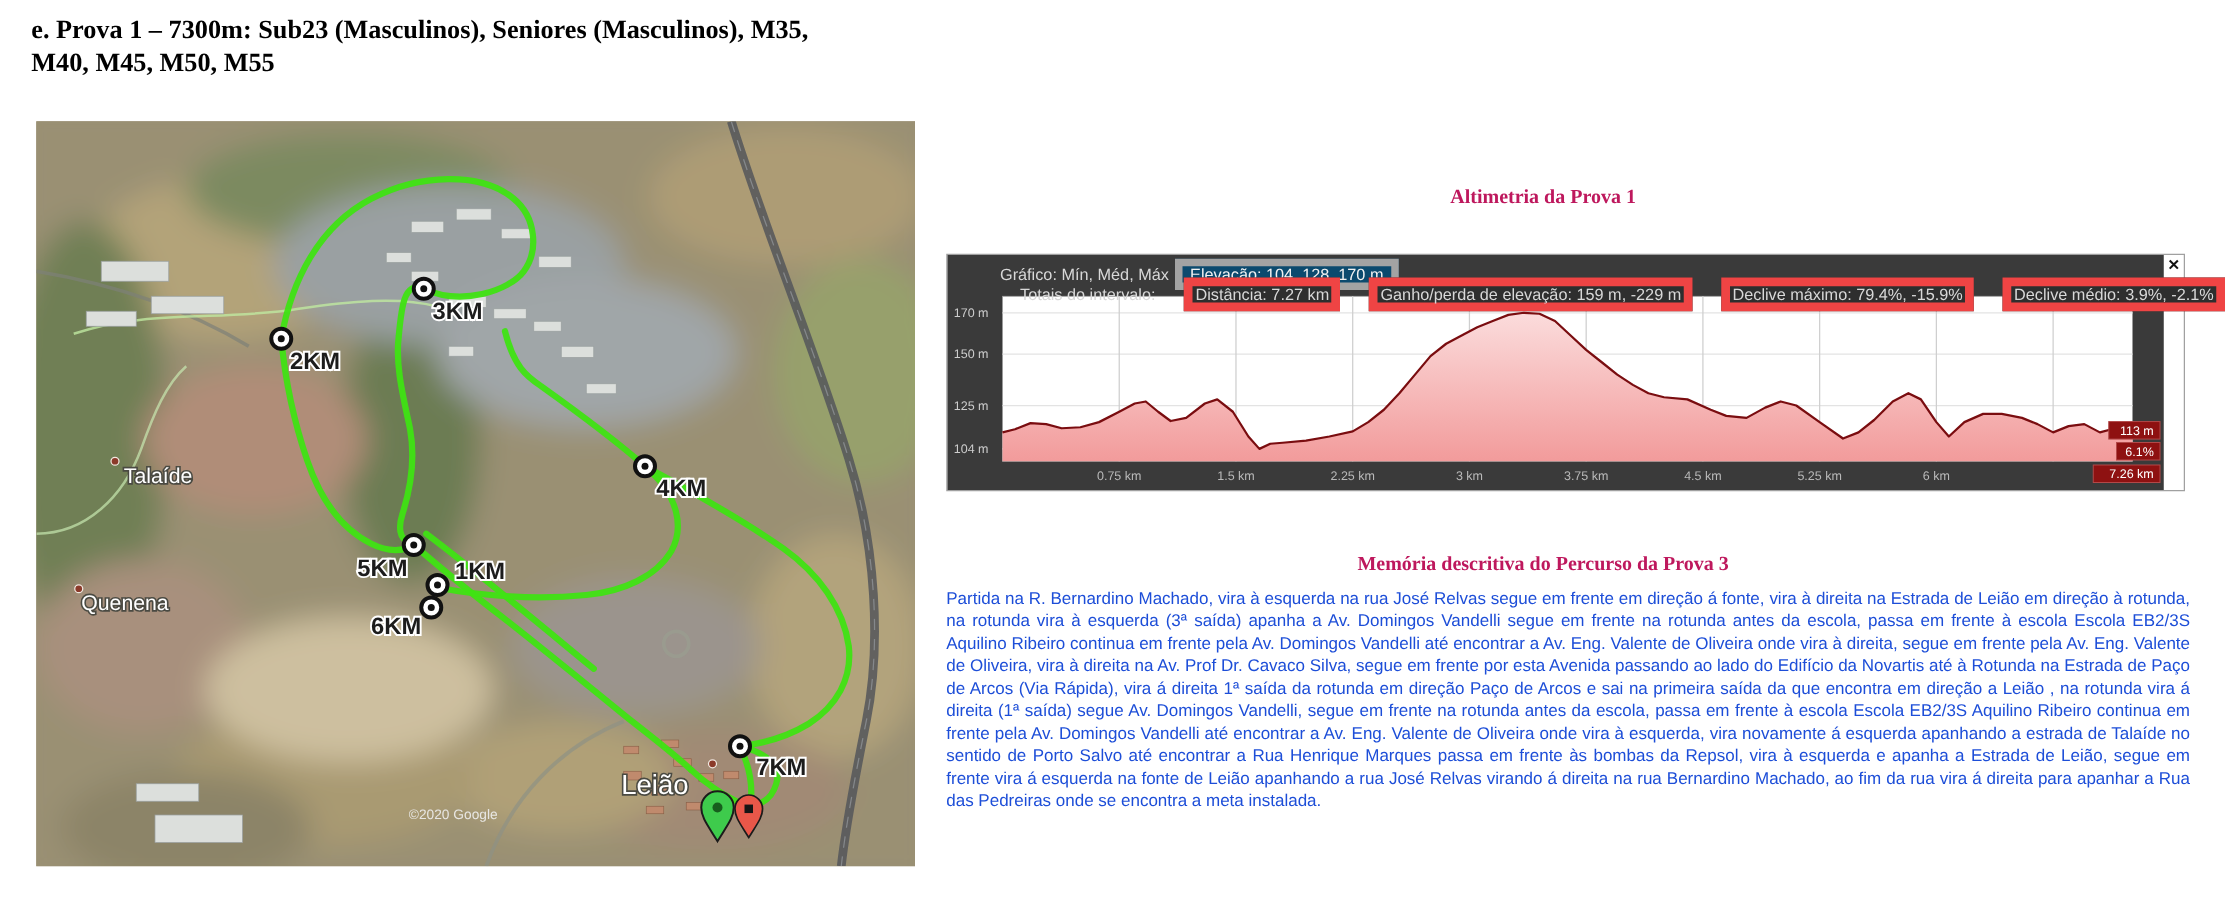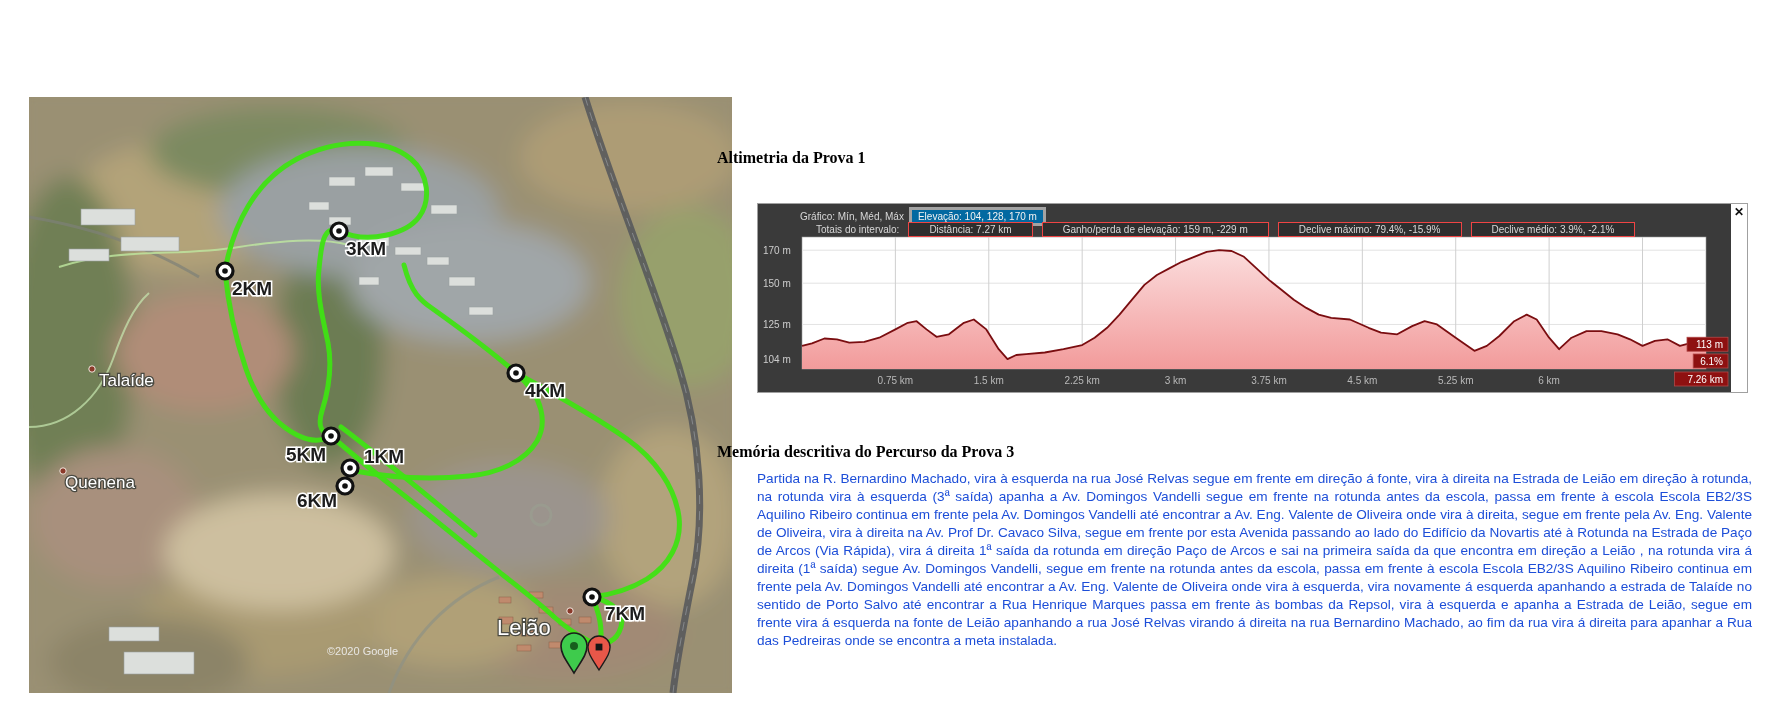--- a/index.html
+++ b/index.html
@@ -4,44 +4,48 @@
 <style>
   html,body{margin:0;padding:0;background:#fff;}
   #page{position:relative;width:1790px;height:718px;background:#ffffff;overflow:hidden;
         font-family:"Liberation Sans",sans-serif;}
   .doc-title{position:absolute;left:25px;top:10px;width:700px;
              font-family:"Liberation Serif",serif;font-weight:bold;font-size:21px;
              line-height:27px;color:#000;}
   
   #map{position:absolute;left:29px;top:97px;width:703px;height:596px;overflow:hidden;background:#968b6d;}
   
-  .h-serif{position:absolute;left:717px;width:991px;text-align:left;
-           font-family:"Liberation Serif",serif;font-weight:bold;font-size:16px;color:#000000;}
+  .h-serif{position:absolute;left:739px;width:991px;text-align:center;
+           font-family:"Liberation Serif",serif;font-weight:bold;font-size:16px;color:#be185d;}
   #alt-heading{top:149px;}
   #memo-heading{top:443px;}
   #chart-wrap{position:absolute;left:757px;top:203px;width:991px;height:190px;
               background:#ffffff;border:1px solid #a0a0a0;box-sizing:border-box;}
   #chart-dark{position:absolute;left:0;top:0;bottom:0;width:973px;background:#3a3a3a;}
   #chart-close{position:absolute;right:1px;top:1px;width:14px;height:14px;line-height:14px;
                text-align:center;font-size:12px;font-weight:bold;color:#111;cursor:pointer;}
-  .stat-row{position:absolute;display:flex;align-items:center;font-size:10px;white-space:nowrap;text-align:center;}
+  .stat-row{position:absolute;display:flex;align-items:center;font-size:13px;white-space:nowrap;text-align:center;}
   #stat-row1{left:42px;top:3px;color:#d8d8d8;}
   #stat-row2{left:58px;top:18px;color:#d8d8d8;}
-  .box-red{background:#0369a1;border:3px solid #a3a3a3;color:#f2f2f2;
+  .box-red{background:#0c4a6e;border:6px solid #a3a3a3;color:#f2f2f2;
            padding:0 6px;line-height:13px;margin-left:5px;}
-  .box-gray{background:#2e2e2e;border:1px solid #ef4444;color:#d8d8d8;
-            padding:0 20px;line-height:13px;margin-left:9px;}
+  .box-gray{background:#2e2e2e;border:7px solid #ef4444;color:#d8d8d8;
+            padding:0 2px;line-height:13px;margin-left:23px;}
   #memo-text{position:absolute;left:757px;top:470px;width:995px;text-align:justify;
              font-size:13.6px;line-height:18px;color:#1d4ed8;}
 </style>
 </head>
 <body>
 
 <div id="page">
 
+  <div class="doc-title">
+    <div>e. Prova 1 – 7300m: Sub23 (Masculinos), Seniores (Masculinos), M35,</div>
+    <div>M40, M45, M50, M55</div>
+  </div>
 
   <div id="map">
     <svg id="map-svg" width="703" height="596" viewBox="0 0 703 596">
       <defs>
         <filter id="blur10" x="-30%" y="-30%" width="160%" height="160%">
           <feGaussianBlur stdDeviation="12"></feGaussianBlur>
         </filter>
       </defs>
 
       <g filter="url(#blur10)">

